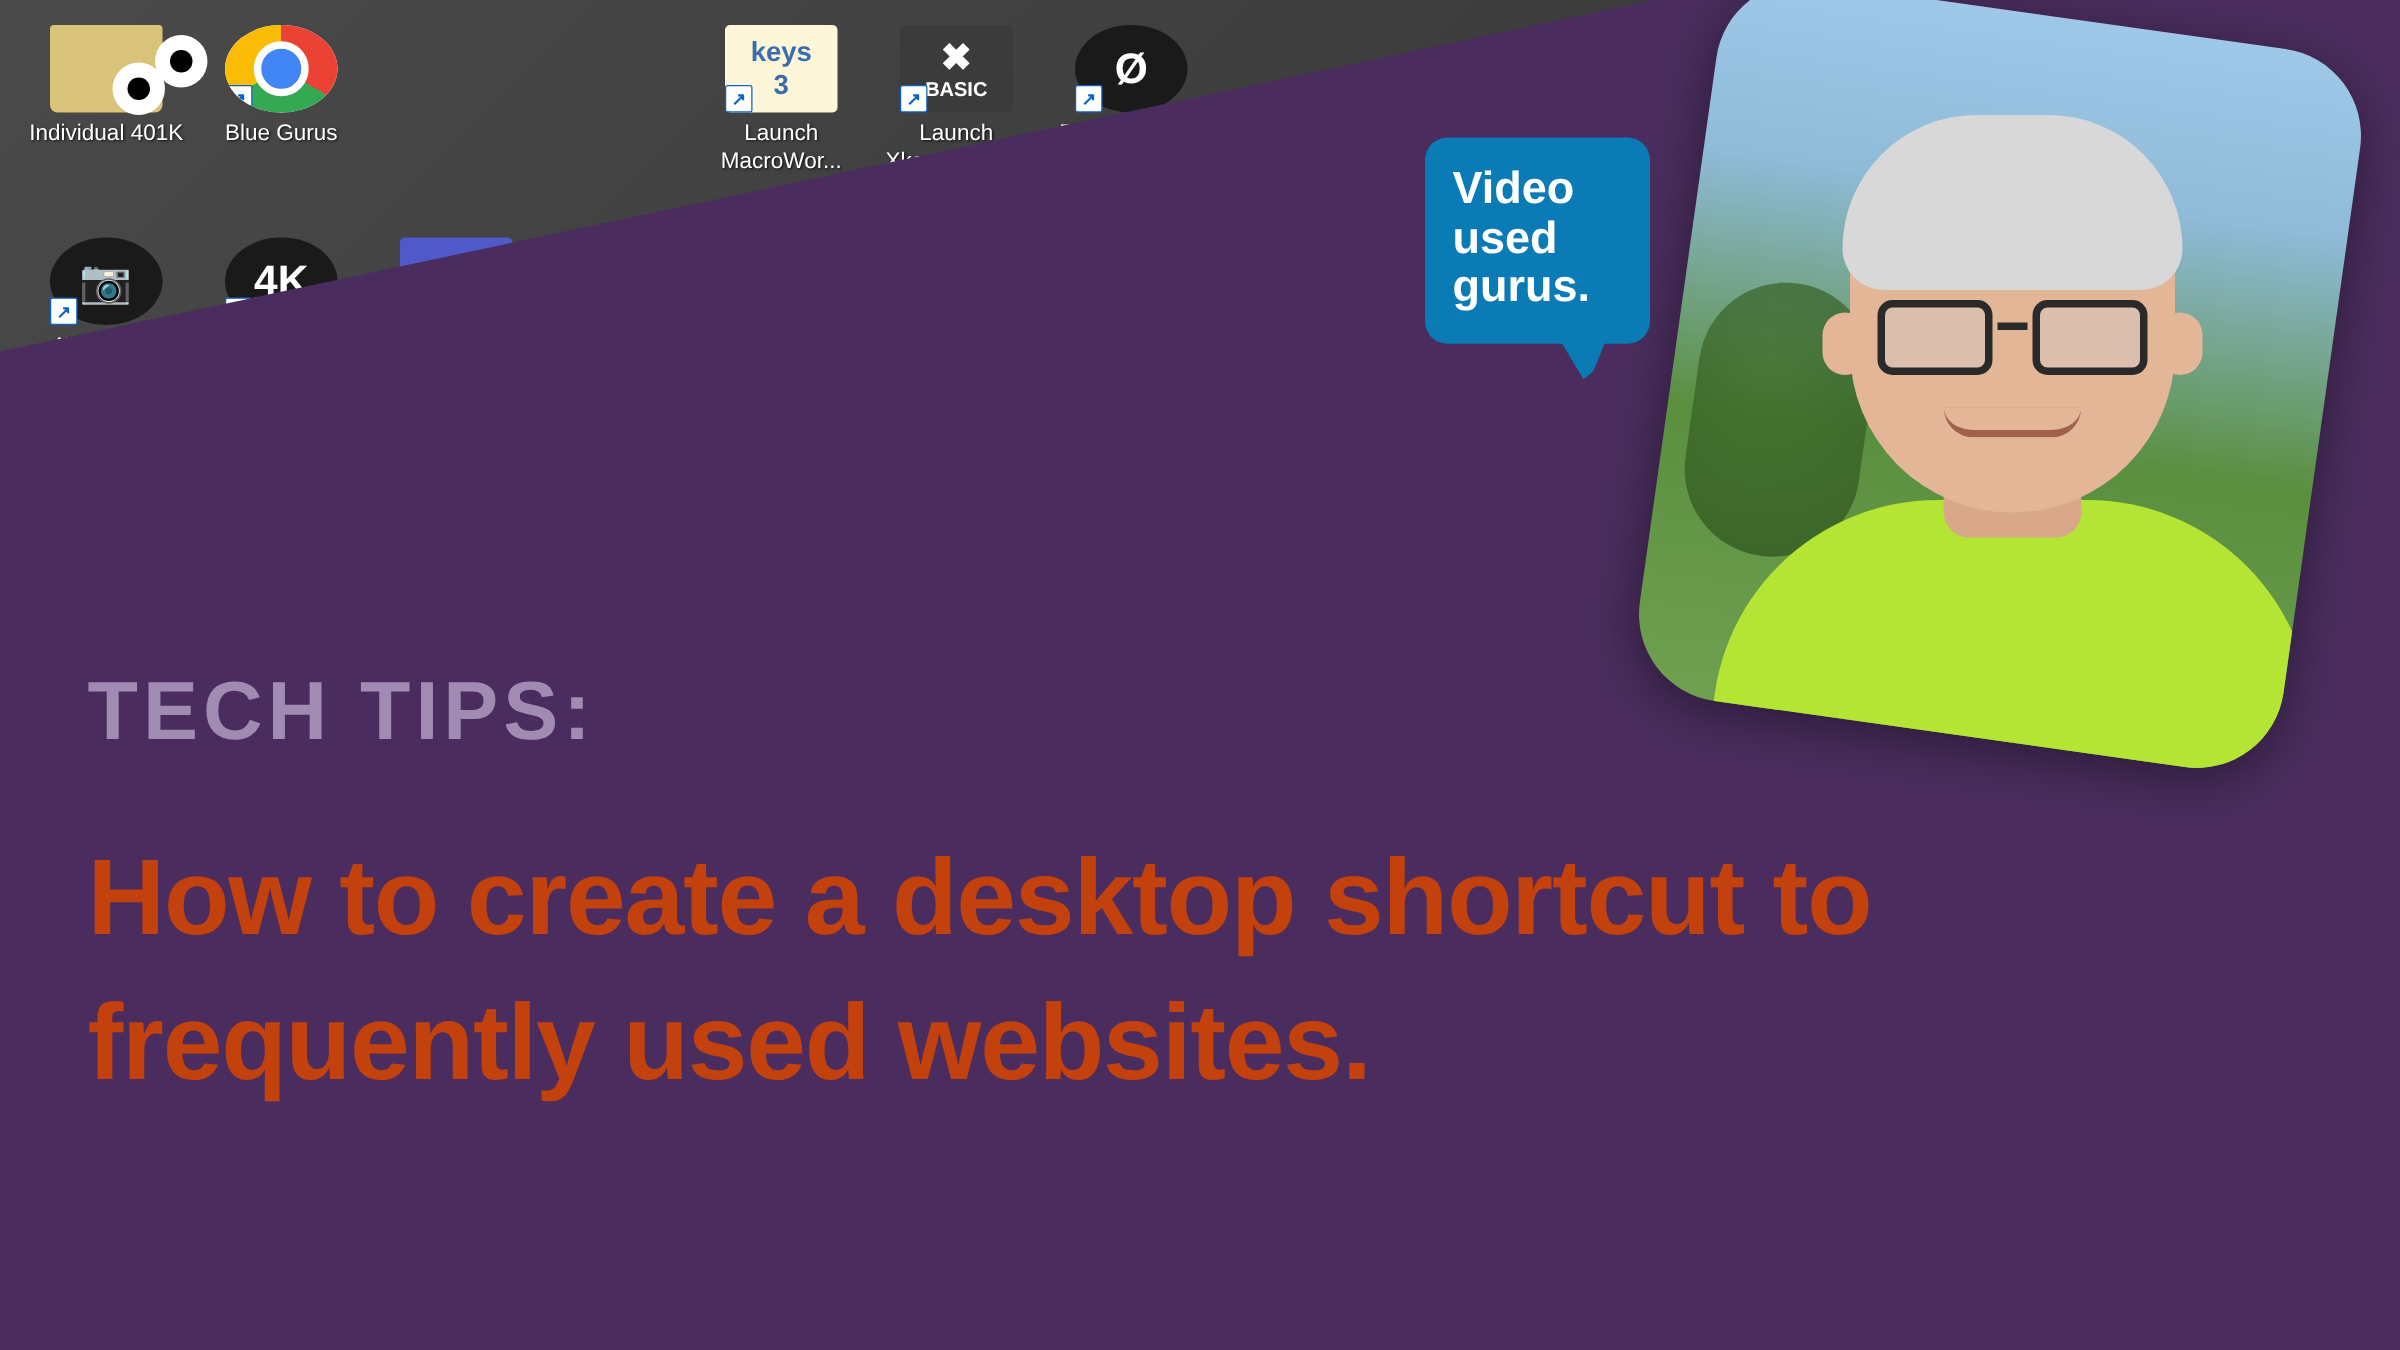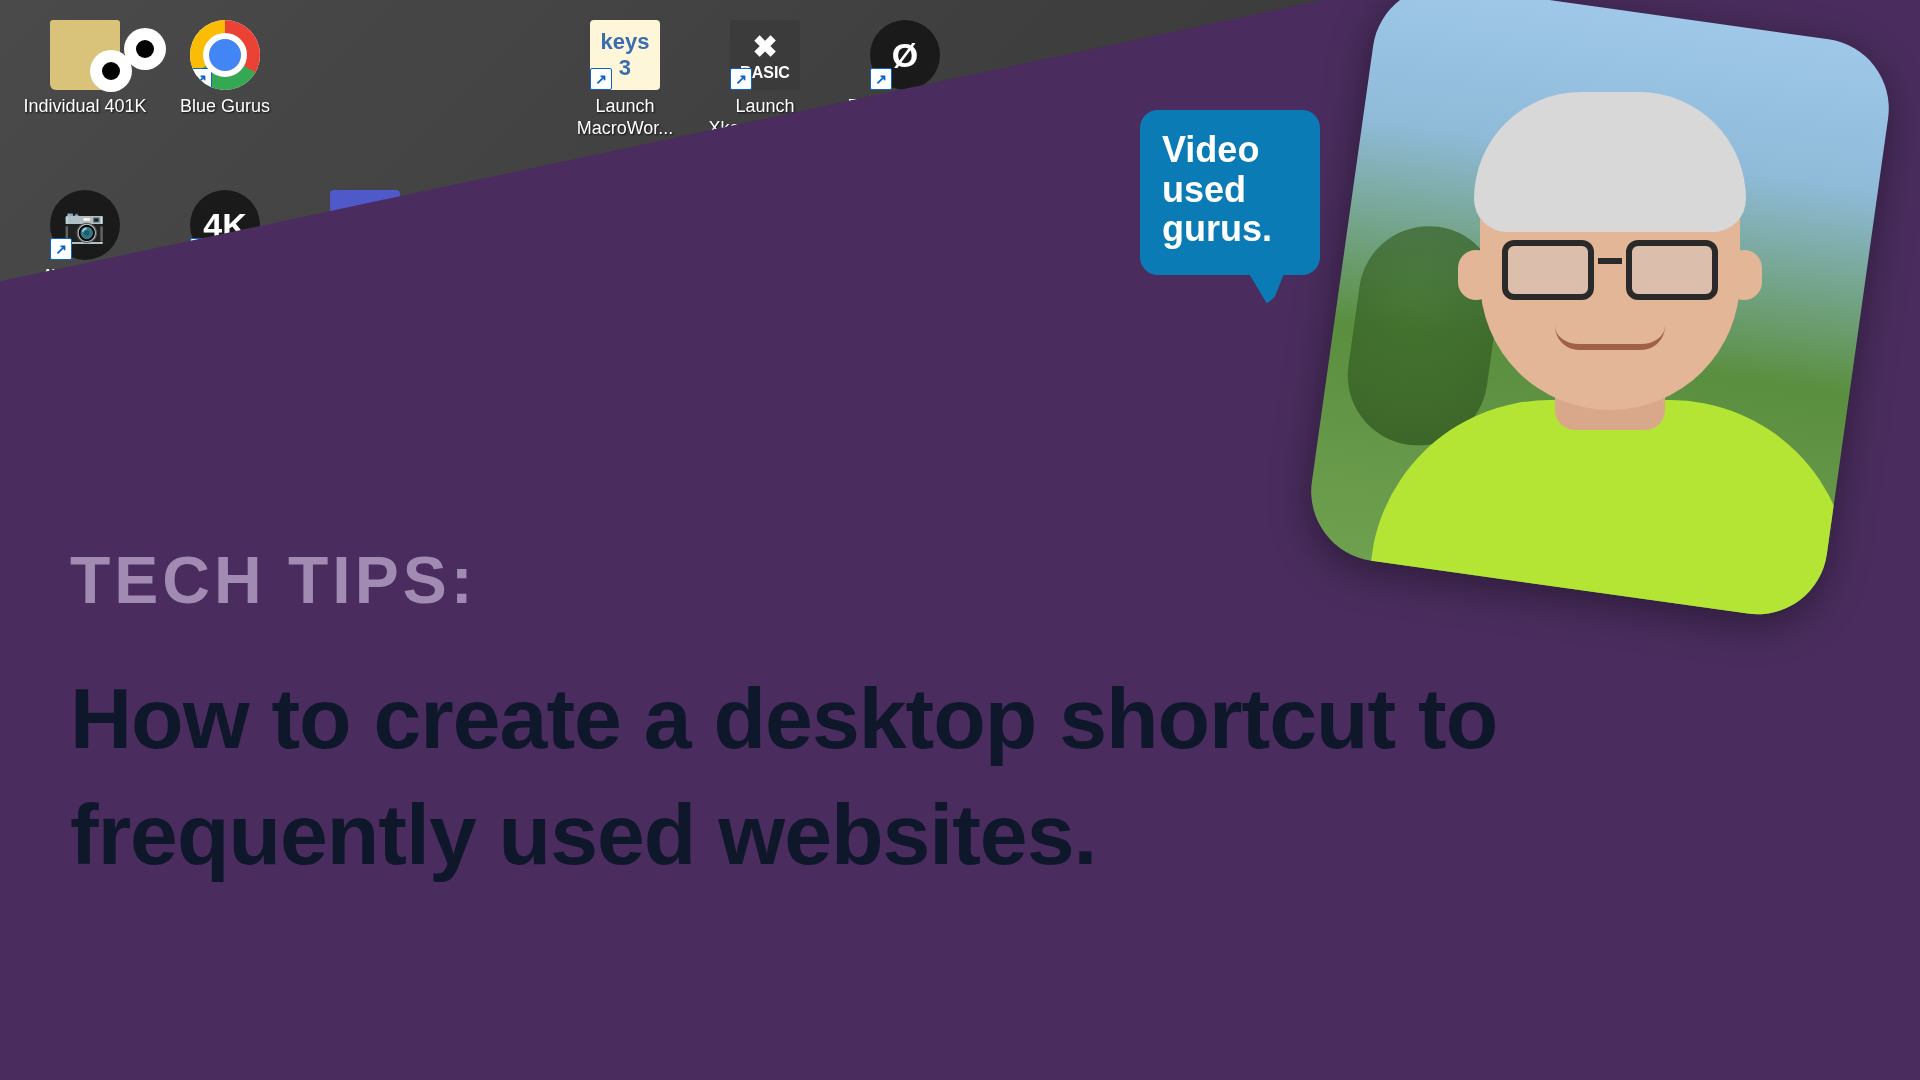--- a/index.html
+++ b/index.html
@@ -19,21 +19,21 @@
     inset: 0;
     z-index: 1;
   }
   .icon-cell {
     position: absolute;
     width: 130px;
     text-align: center;
     cursor: pointer;
   }
   .icon-box {
-    width: 70px;
+    width: 90px;
     height: 70px;
     margin: 0 auto 6px auto;
     position: relative;
     border-radius: 4px;
     display: flex;
     align-items: center;
     justify-content: center;
     font-size: 34px;
     font-weight: bold;
   }
@@ -98,24 +98,24 @@
     height: 100%;
     background: #3c2450;
     transform: rotate(10deg);
     border-radius: 160px;
   }
 
   
   .overlay-text {
     position: absolute;
     z-index: 20;
-    color: #0f172a;
+    color: #c2410c;
   }
   .subtitle {
-    left: 70px; top: 542px;
+    left: 70px; top: 530px;
     font-size: 66px;
     font-weight: 800;
     letter-spacing: 4px;
     color: #a18bb2;
   }
   .headline {
     left: 70px; top: 660px;
     font-size: 86px;
     font-weight: 600;
     line-height: 1.35;

